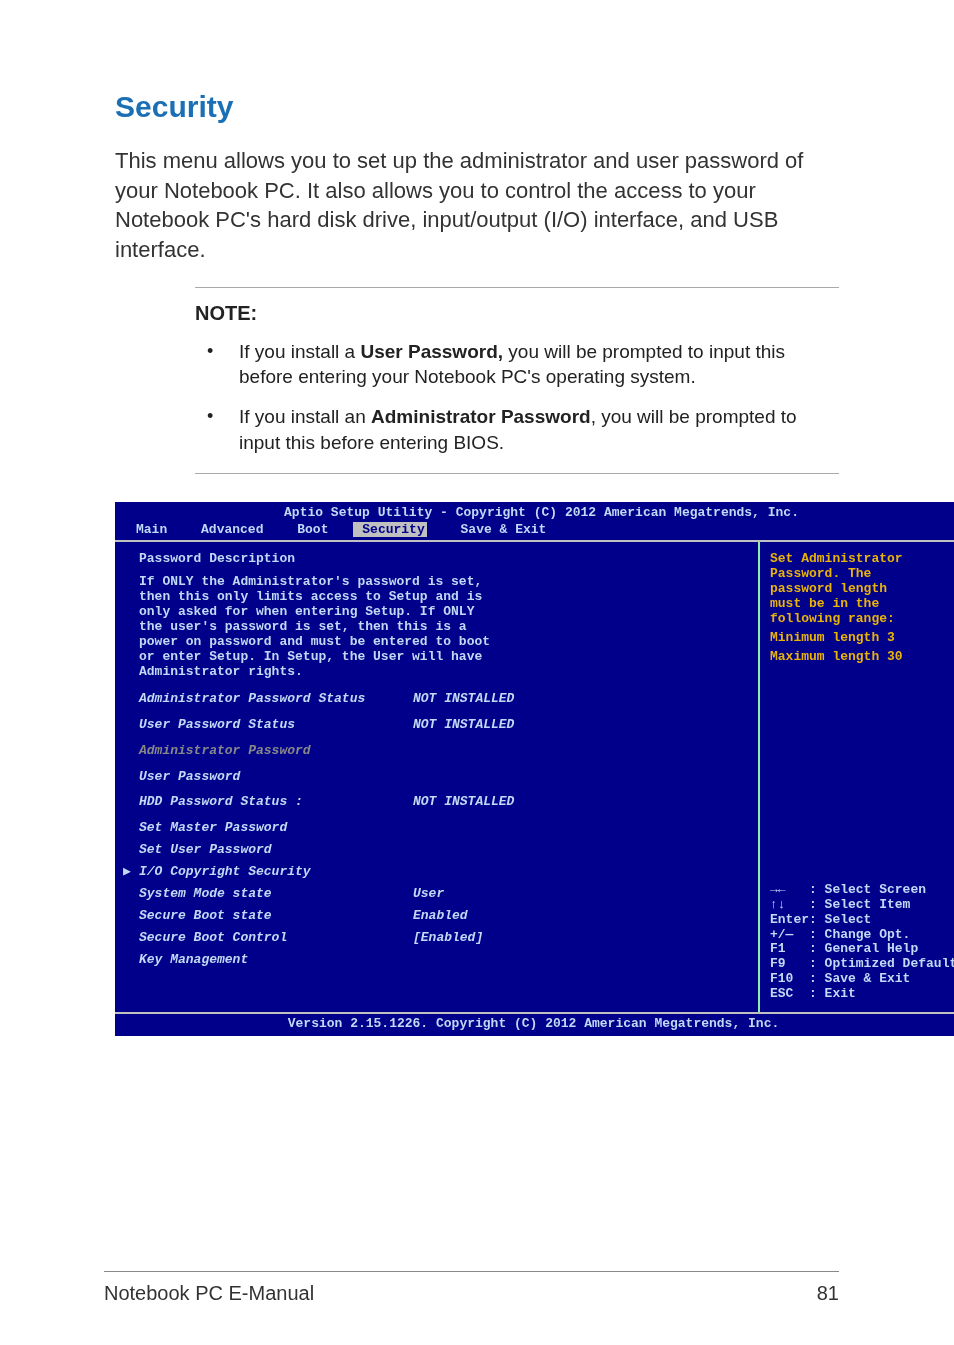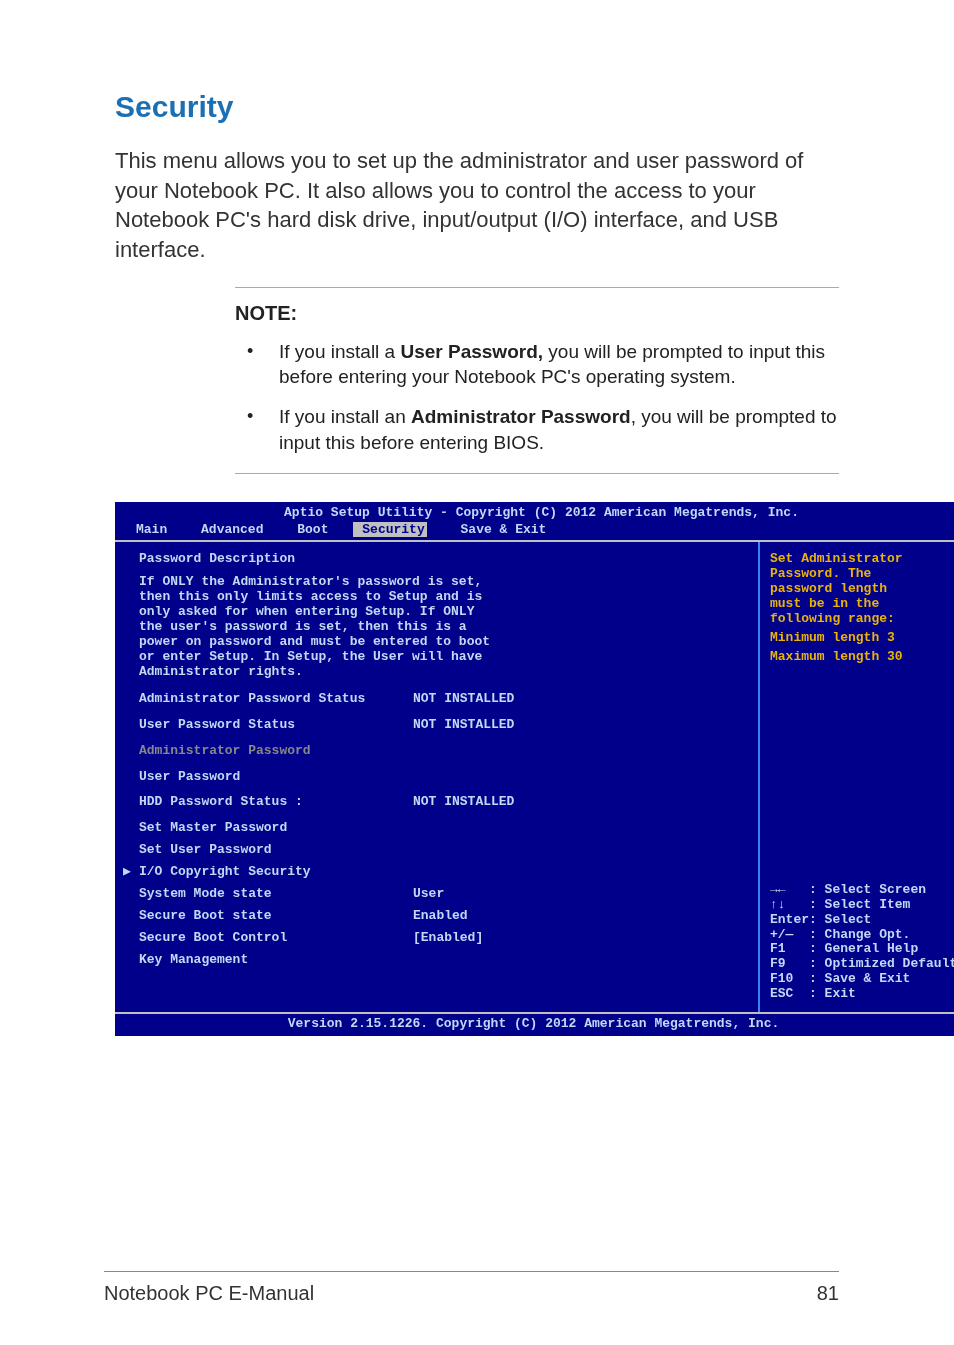--- a/index.html
+++ b/index.html
@@ -20,21 +20,21 @@
   }
   .body-text {
     font-size: 22px;
     line-height: 1.35;
     color: #333;
     margin-bottom: 22px;
   }
   .note-block {
     border-top: 1px solid #aaa;
     border-bottom: 1px solid #aaa;
-    margin-left: 120px;
+    margin-left: 80px;
     padding: 14px 0 14px 0;
     margin-bottom: 28px;
   }
   .note-title {
     font-weight: 700;
     font-size: 20px;
     margin-bottom: 14px;
   }
   .note-list {
     list-style: none;
@@ -84,33 +84,34 @@
     background: #c0c0c0;
     height: 2px;
   }
   .bios-body {
     display: flex;
     min-height: 470px;
   }
   .bios-left {
     flex: 1;
     padding: 10px 8px 10px 8px;
-    border-right: 2px solid #3b82f6;
+    border-right: 2px solid #86efac;
   }
   .bios-right {
     width: 208px;
     padding: 10px 8px 10px 10px;
     display: flex;
     flex-direction: column;
     justify-content: space-between;
   }
   .bios-row {
     display: flex;
     margin-bottom: 3px;
     position: relative;
+    font-style: italic;
   }
   .bios-label { flex: 0 0 290px; padding-left: 16px; white-space: pre; font-weight: bold; }
   .bios-desc { padding-left: 16px; white-space: pre-wrap; font-weight: bold; margin-bottom: 4px;}
   .bios-gray { color: #888; }
   .bios-value { flex: 1; font-weight: bold; }
   .bios-gap { height: 8px; }
   .bios-gap-sm { height: 4px; }
   .bios-arrow {
     position: absolute;
     left: 0;

